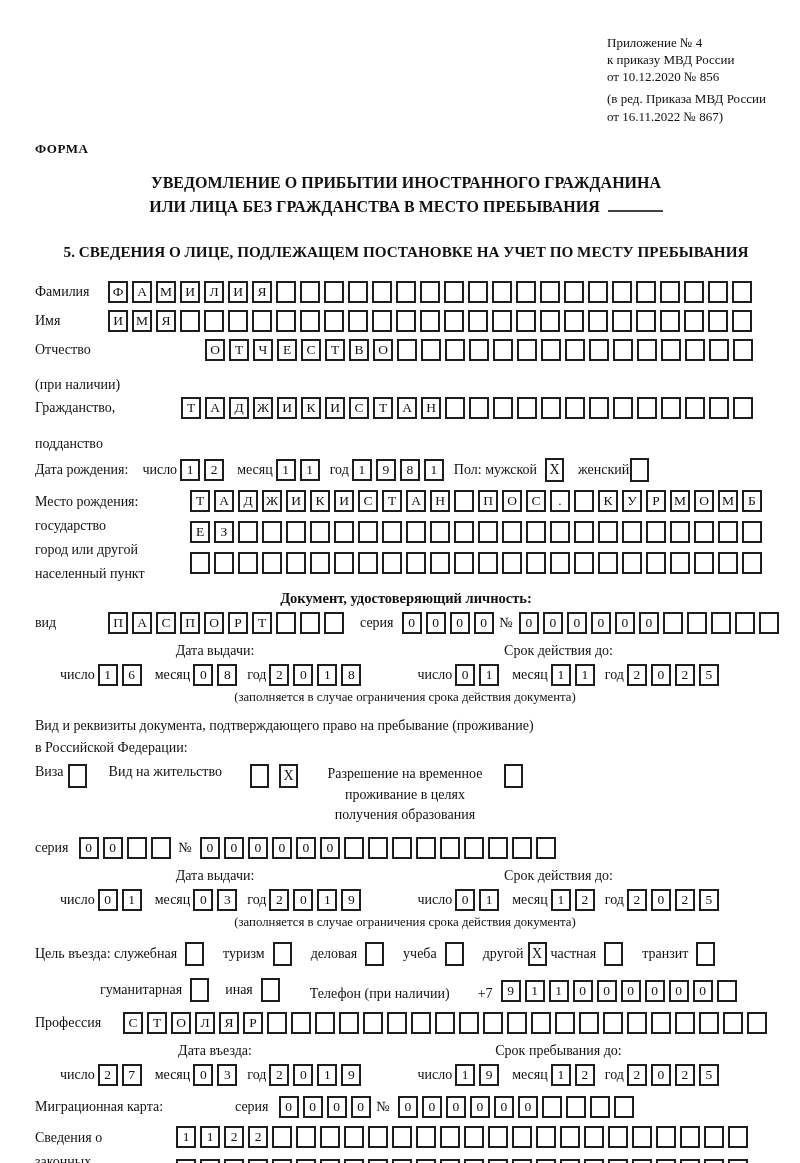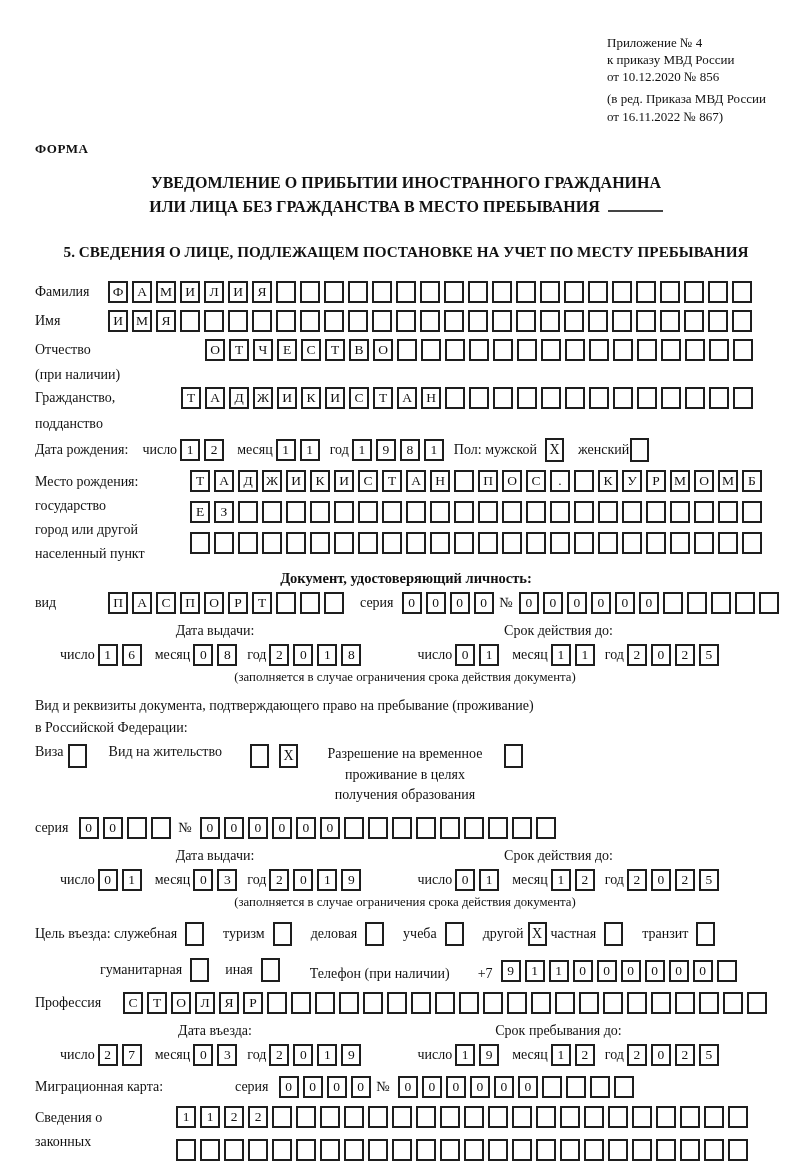--- a/index.html
+++ b/index.html
@@ -42,21 +42,21 @@
   .lblcol { flex: none; line-height: 1.6; }
 
   .w-fam  { flex: none; width: 73px; }
   .w-pat  { flex: none; width: 170px; }
   .w-cit  { flex: none; width: 146px; }
   .w-bp   { flex: none; width: 155px; }
   .w-vid  { flex: none; width: 73px; }
   .w-prof { flex: none; width: 88px; }
   .w-reps { flex: none; width: 141px; }
 
-  .sub { margin-top: 3px; line-height: 1.5; }
+  .sub { margin-top: 13px; line-height: 1.5; }
 
   .dgl { margin-right: 3px; white-space: nowrap; }
   .mlg { margin-left: 9px; }
 
   .center-b { text-align: center; font-weight: bold; font-size: 14.5px; margin-top: 10px; }
 
   .dualhead { display: flex; margin-top: 9px; }
   .dh1 { flex: none; width: 360px; text-align: center; }
   .dh2 { flex: 1; text-align: center; padding-right: 55px; }
 

